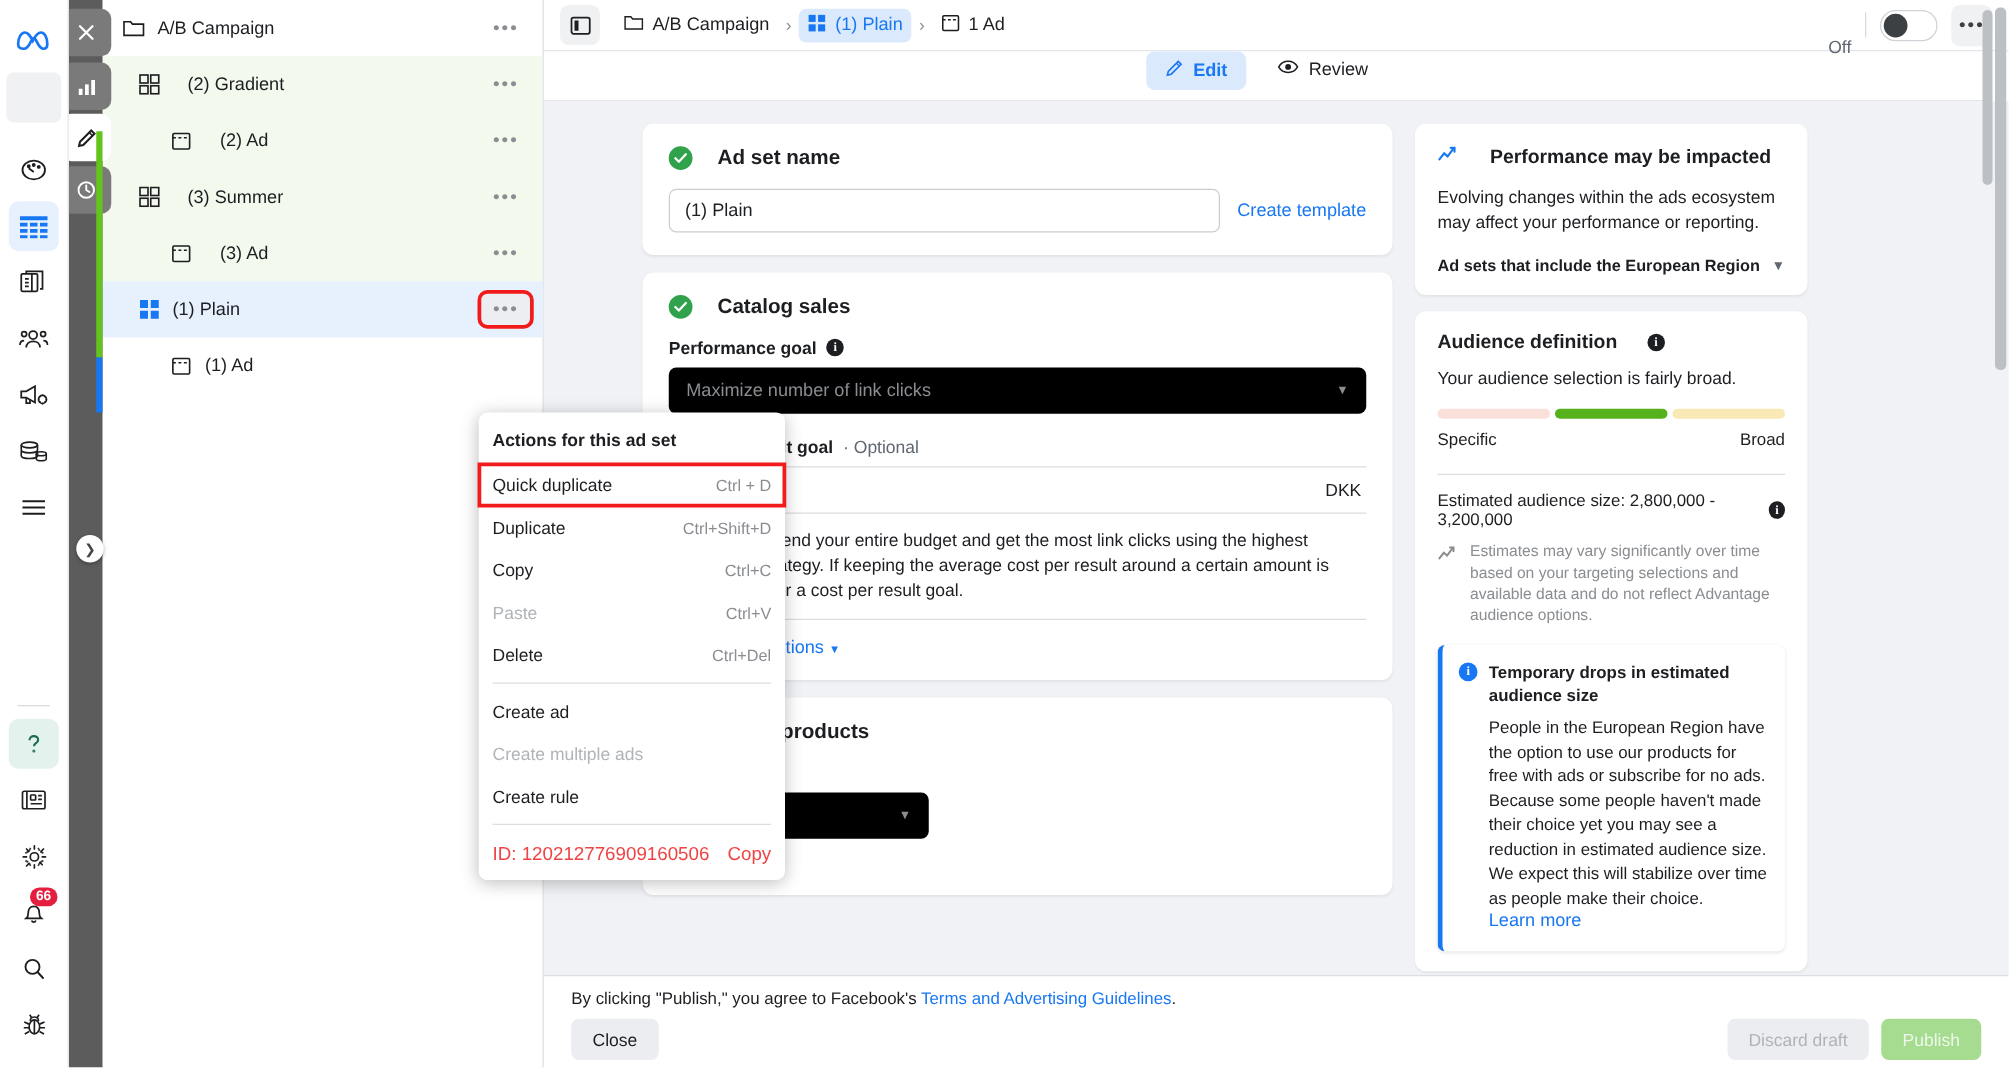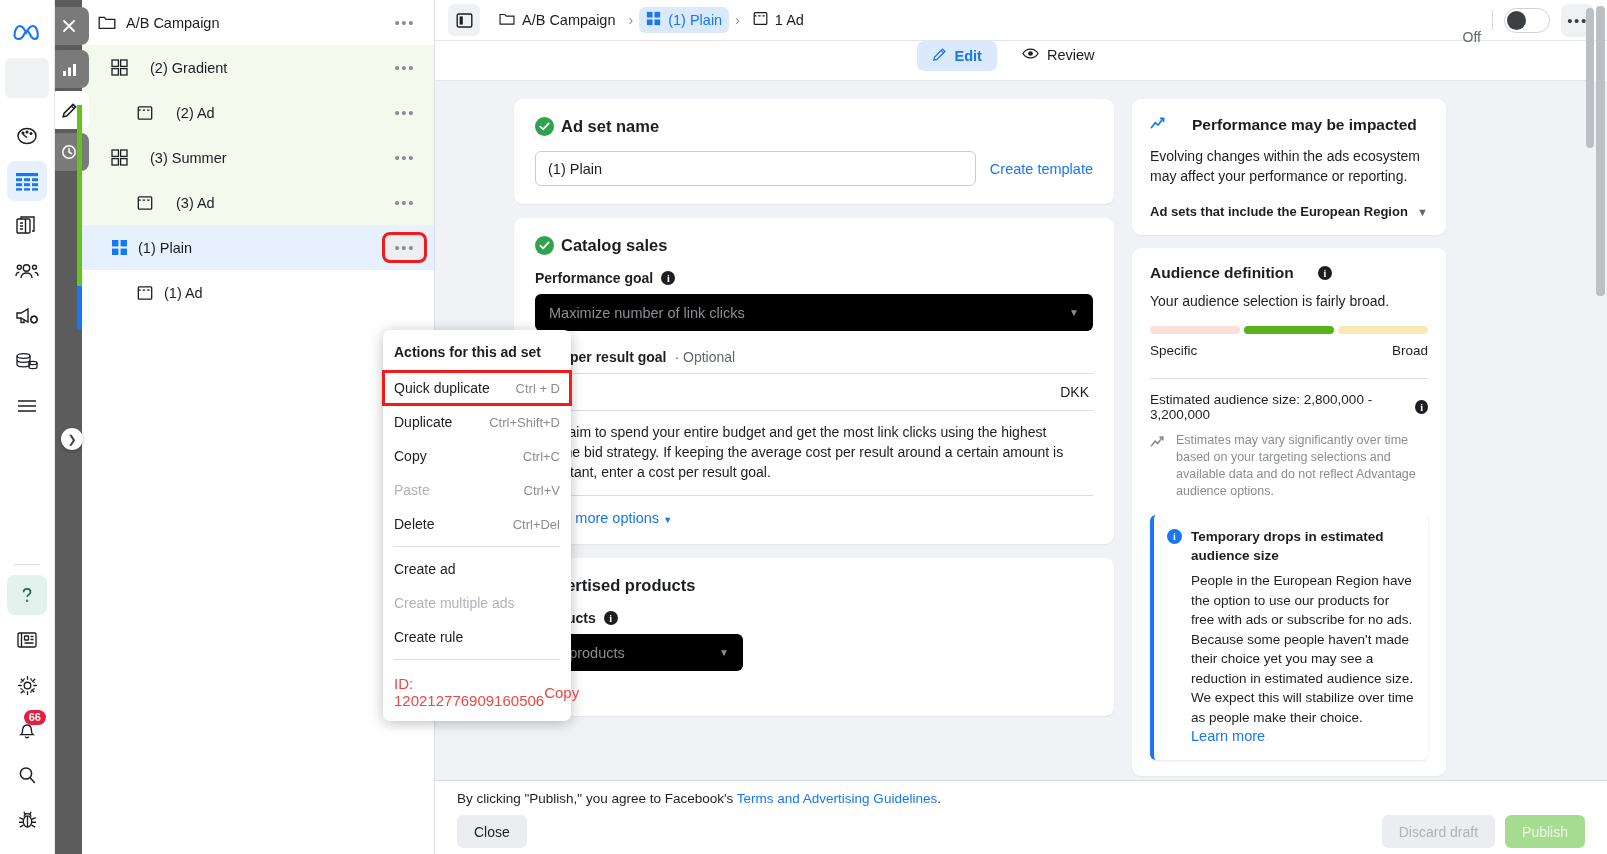--- a/index.html
+++ b/index.html
@@ -129,21 +129,21 @@
   
   .content {
     position: absolute; left: 435px; top: 81px; right: 0; bottom: 74px;
     background: #f0f2f5; overflow: hidden; z-index: 10;
   }
   .col-main { position: absolute; left: 79px; top: 18px; width: 600px; }
   .col-side { position: absolute; left: 697px; top: 18px; width: 314px; }
 
   .card { background: #ffffff; border-radius: 9px; padding: 18px 21px;
     margin-bottom: 14px; box-shadow: 0 1px 2px rgba(0,0,0,.06); }
-  .card-hd { display: flex; align-items: center; gap: 7px; margin-bottom: 15px; text-align: center; }
+  .card-hd { display: flex; align-items: center; gap: 20px; margin-bottom: 15px; text-align: center; }
   .check { width: 19px; height: 19px; border-radius: 50%; background: #31a24c;
     display: flex; align-items: center; justify-content: center; flex-shrink: 0; }
   .card-title { font-size: 16.5px; font-weight: bold; color: #1c1e21; }
   .row-field { display: flex; align-items: center; gap: 14px; }
   .tinput { flex: 1; height: 35px; border: 1px solid #c9ccd1; border-radius: 6px;
     padding: 0 12px; display: flex; align-items: center; font-size: 14.5px; color: #1c1e21; }
   .link { color: #1877f2; font-size: 14.5px; cursor: pointer; }
   .lbl { font-size: 14px; font-weight: bold; color: #1c1e21;
     display: flex; align-items: center; gap: 8px; margin-bottom: 8px; }
   .lbl .opt { font-weight: normal; color: #606770; }
@@ -201,21 +201,21 @@
   .terms a { color: #1877f2; text-decoration: none; }
   .fbtns { display: flex; align-items: center; margin-top: 9px; }
   .btn { height: 33px; border-radius: 6px; padding: 0 17px; display: flex;
     align-items: center; font-size: 14px; cursor: pointer; }
   .btn.close { background: #ebedf0; color: #1c1e21; }
   .btn.discard { background: #ebedf0; color: #b0b3b8; margin-left: auto; }
   .btn.publish { background: #a6dc90; color: #eef7ea; margin-left: 10px; }
 
   
   .ctxmenu {
-    position: absolute; left: 383px; top: 330px; width: 188px;
+    position: absolute; left: 383px; top: 330px; width: 245px;
     background: #ffffff; border-radius: 7px; z-index: 60;
     box-shadow: 0 2px 14px rgba(0,0,0,.26); padding: 7px 0 0 0;
     font-size: 14px;
   }
   .ctx-hd { font-weight: bold; font-size: 14px; color: #1c1e21; padding: 7px 11px 11px 11px; }
   .ctx-item { display: flex; align-items: center; padding: 9px 11px; cursor: pointer;
     color: #1c1e21; }
   .ctx-item.dis { color: #b0b3b8; }
   .ctx-item .ks { margin-left: auto; color: #8a8d91; font-size: 13px; }
   .ctx-item.hl { outline: 3px solid #f21b1b; outline-offset: -2px; }

